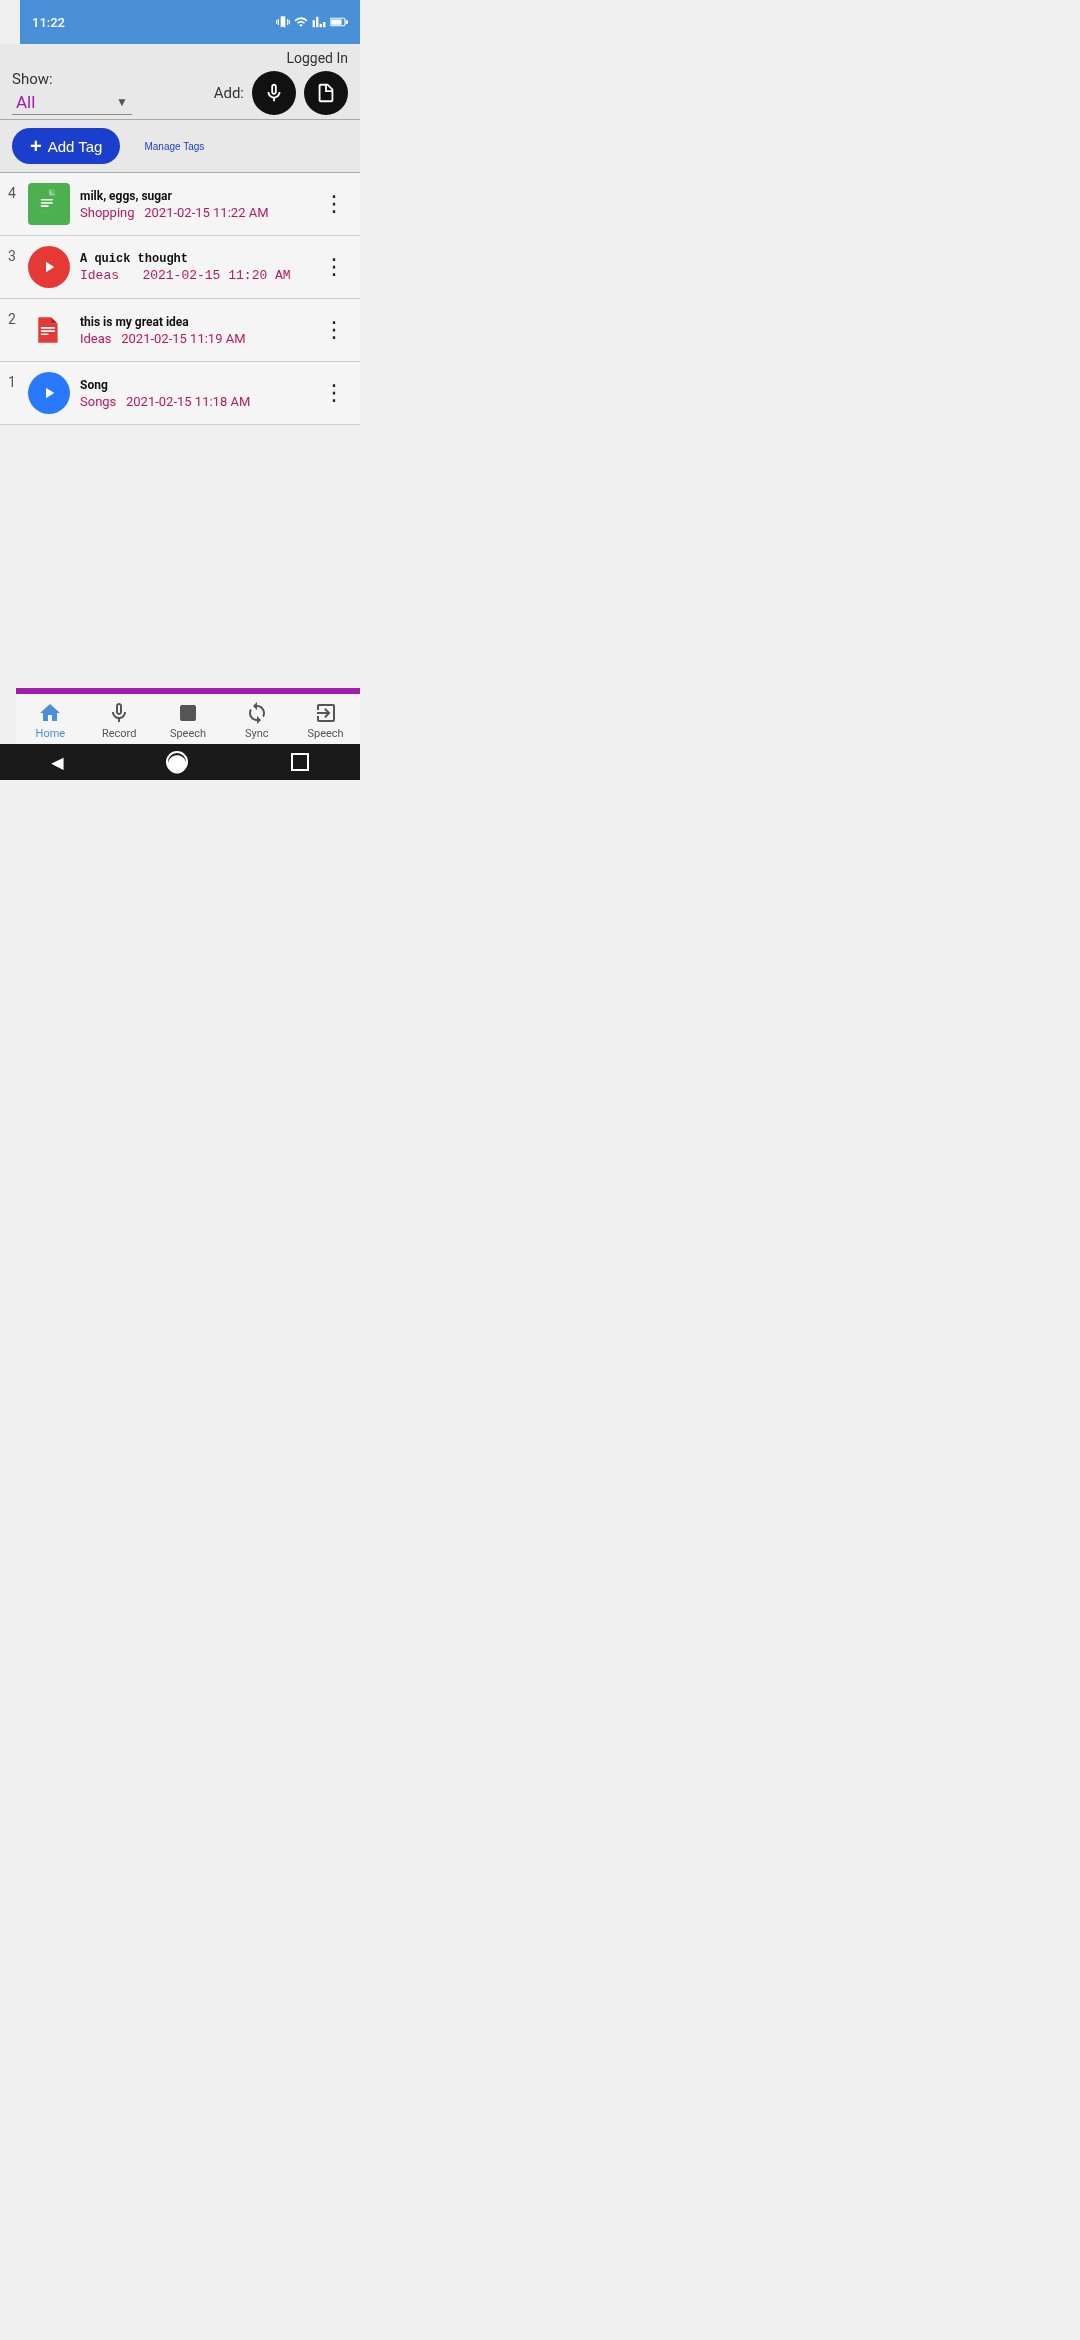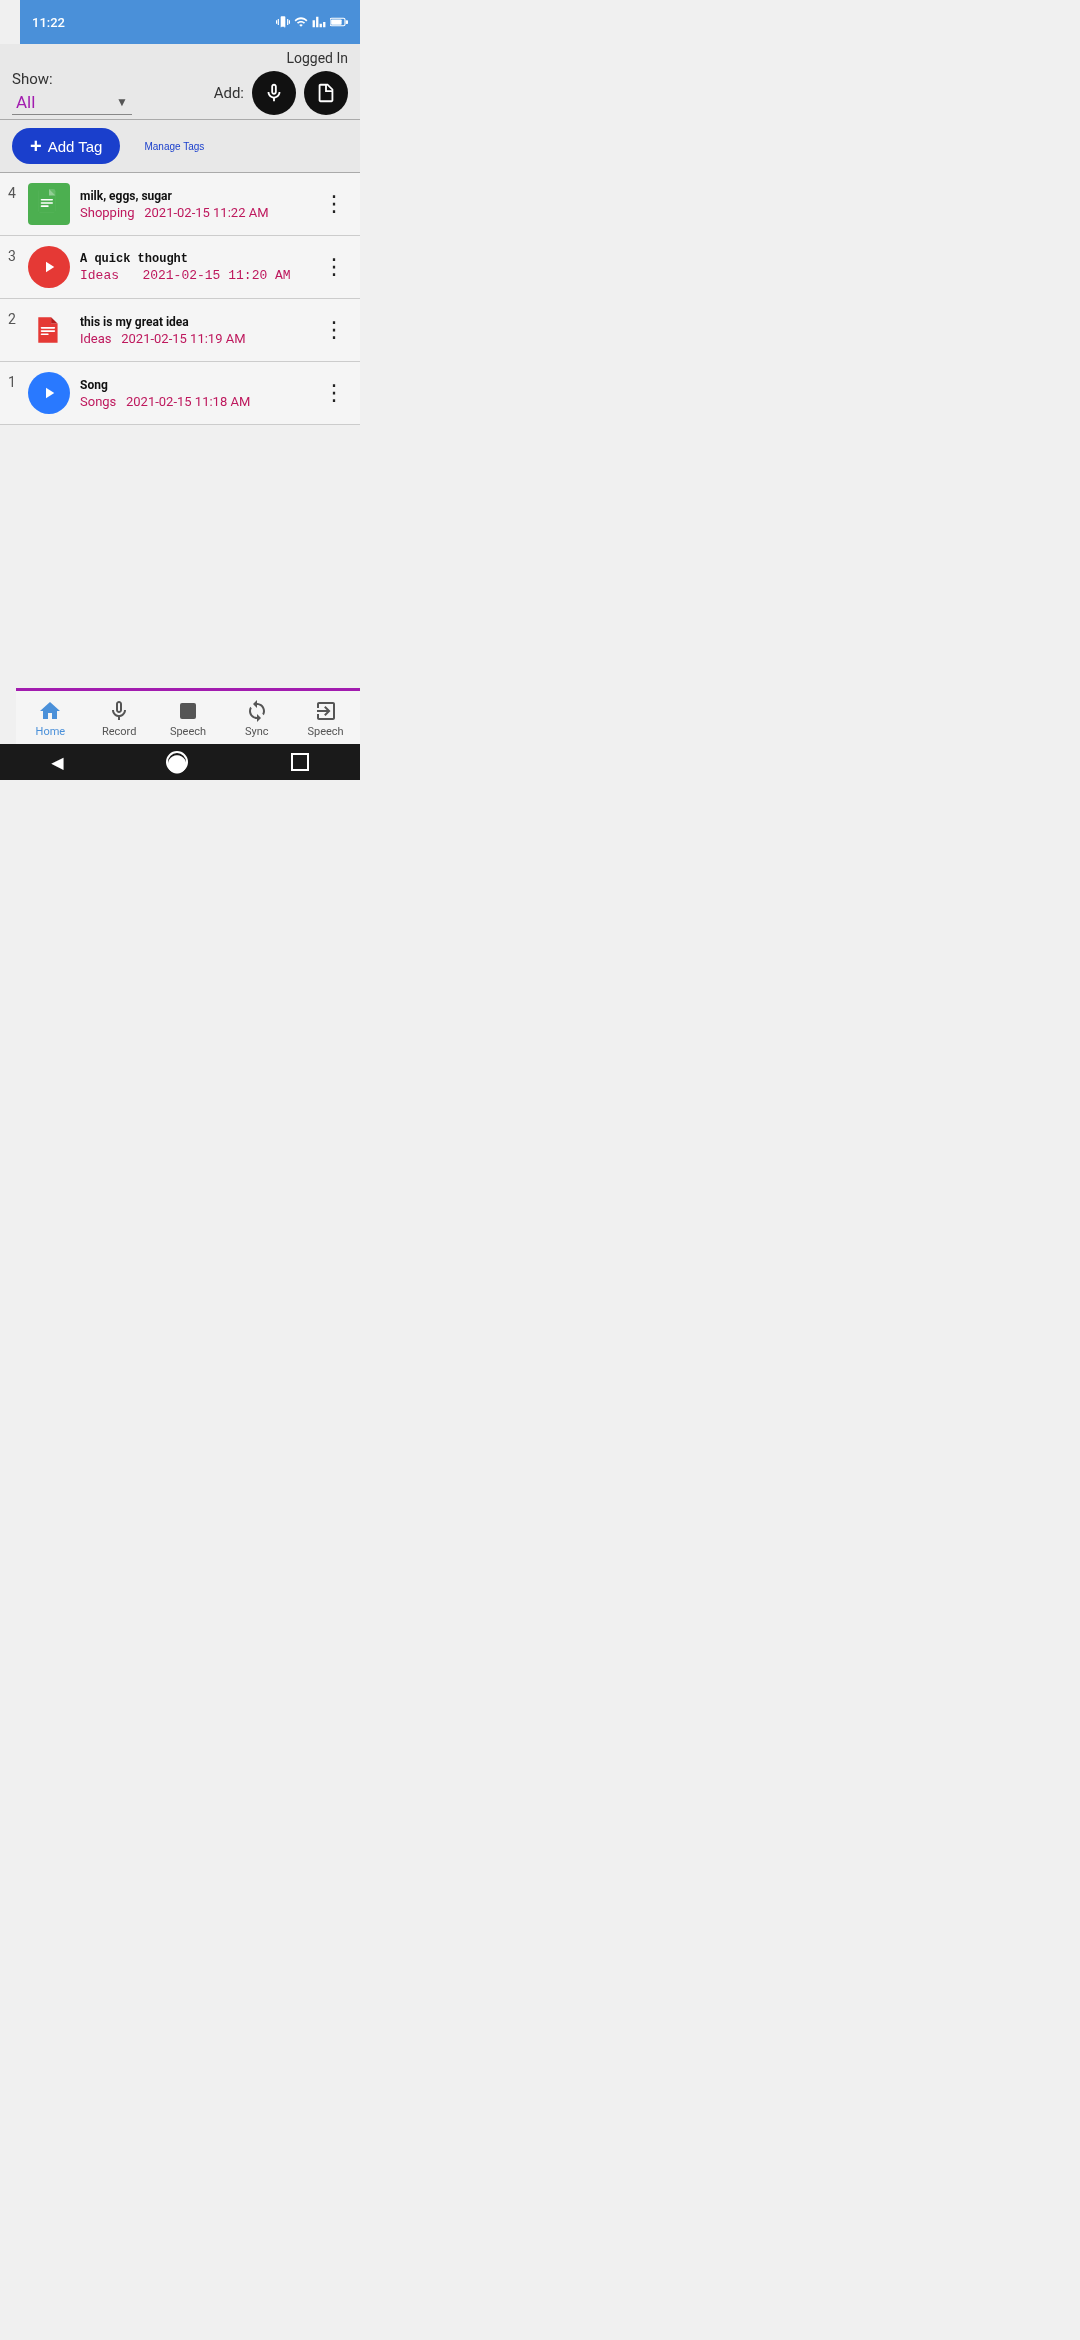--- a/index.html
+++ b/index.html
@@ -194,21 +194,21 @@
       letter-spacing: 1px;
     }
 
     
     #bottom-nav {
       position: absolute;
       bottom: 36px;
       left: 16px;
       right: 0;
       background: #f5f5f5;
-      border-top: 3px solid #a21caf;
+      border-top: 6px solid #a21caf;
       display: flex;
       align-items: center;
       justify-content: space-around;
       padding: 6px 0 4px 0;
       height: 56px;
     }
     .nav-item {
       display: flex;
       flex-direction: column;
       align-items: center;

